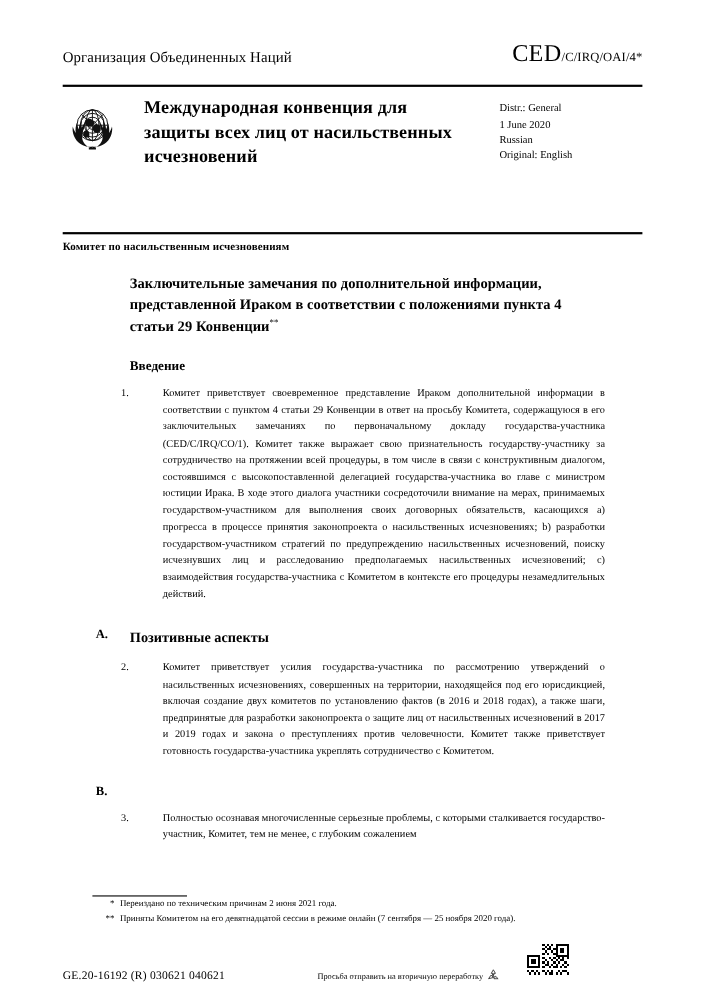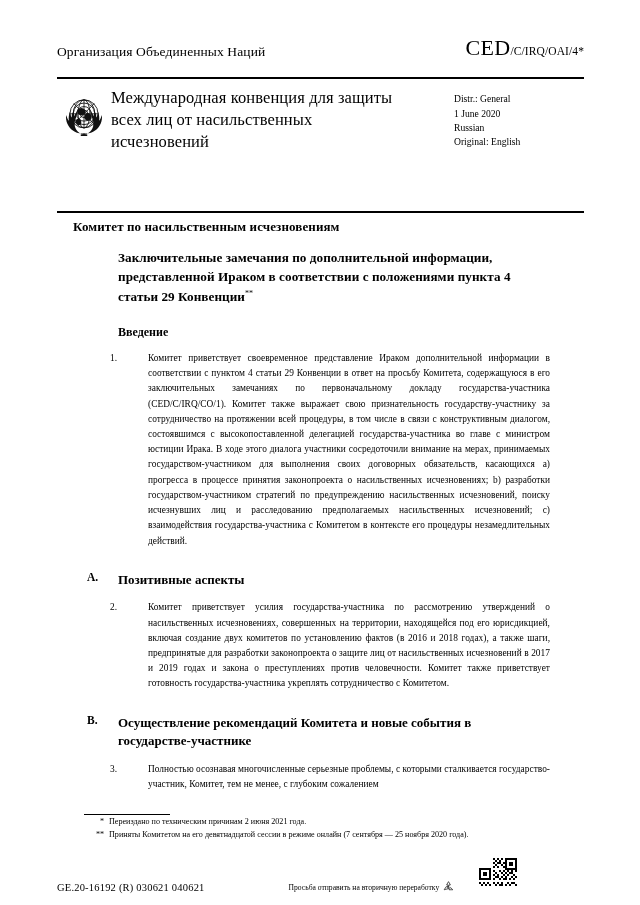--- a/index.html
+++ b/index.html
@@ -69,22 +69,22 @@
   }
   .emblem {
     width: 54px;
     min-width: 54px;
     height: 54px;
     margin-top: 2px;
   }
   .emblem svg { display: block; }
 
   .conv-title {
-    margin-left: 0;
-    font-weight: normal;
+    margin-left: 20px;
+    font-weight: bold;
     font-size: 16.5px;
     line-height: 1.32;
     letter-spacing: 0.1px;
     width: 300px;
   }
   .distr-block {
     margin-left: auto;
     font-size: 9.6px;
     line-height: 1.5;
     padding-top: 5px;
@@ -97,23 +97,23 @@
     position: absolute;
     left: 57px;
     top: 203px;
     width: 527px;
     border: 0;
     border-top: 2.2px solid #000;
   }
 
   .committee-name {
     position: absolute;
-    left: 73px;
+    left: 57px;
     top: 219px;
-    font-size: 13px;
+    font-size: 10px;
     font-weight: bold;
     letter-spacing: 0.1px;
     font-family: Liberation Serif, serif;
   }
 
   
   .content {
     position: absolute;
     left: 57px;
     top: 248px;
@@ -311,21 +311,20 @@
       <div class="section-title">Позитивные аспекты</div>
     </div>
 
     <div class="para">
       <div class="para-num">2.</div>
       <div class="para-text">Комитет приветствует усилия государства-участника по рассмотрению утверждений о насильственных исчезновениях, совершенных на территории, находящейся под его юрисдикцией, включая создание двух комитетов по установлению фактов (в 2016 и 2018 годах), а также шаги, предпринятые для разработки законопроекта о защите лиц от насильственных исчезновений в 2017 и 2019 годах и закона о преступлениях против человечности. Комитет также приветствует готовность государства-участника укреплять сотрудничество с Комитетом.</div>
     </div>
 
     <div class="section-head">
       <div class="section-letter">B.</div>
-      <div class="section-title">Осуществление рекомендаций Комитета и новые события в государстве-участнике</div>
     </div>
 
     <div class="para">
       <div class="para-num">3.</div>
       <div class="para-text">Полностью осознавая многочисленные серьезные проблемы, с которыми сталкивается государство-участник, Комитет, тем не менее, с глубоким сожалением</div>
     </div>
   </div>
 
   <hr class="footnote-rule">
   <div class="footnotes">

